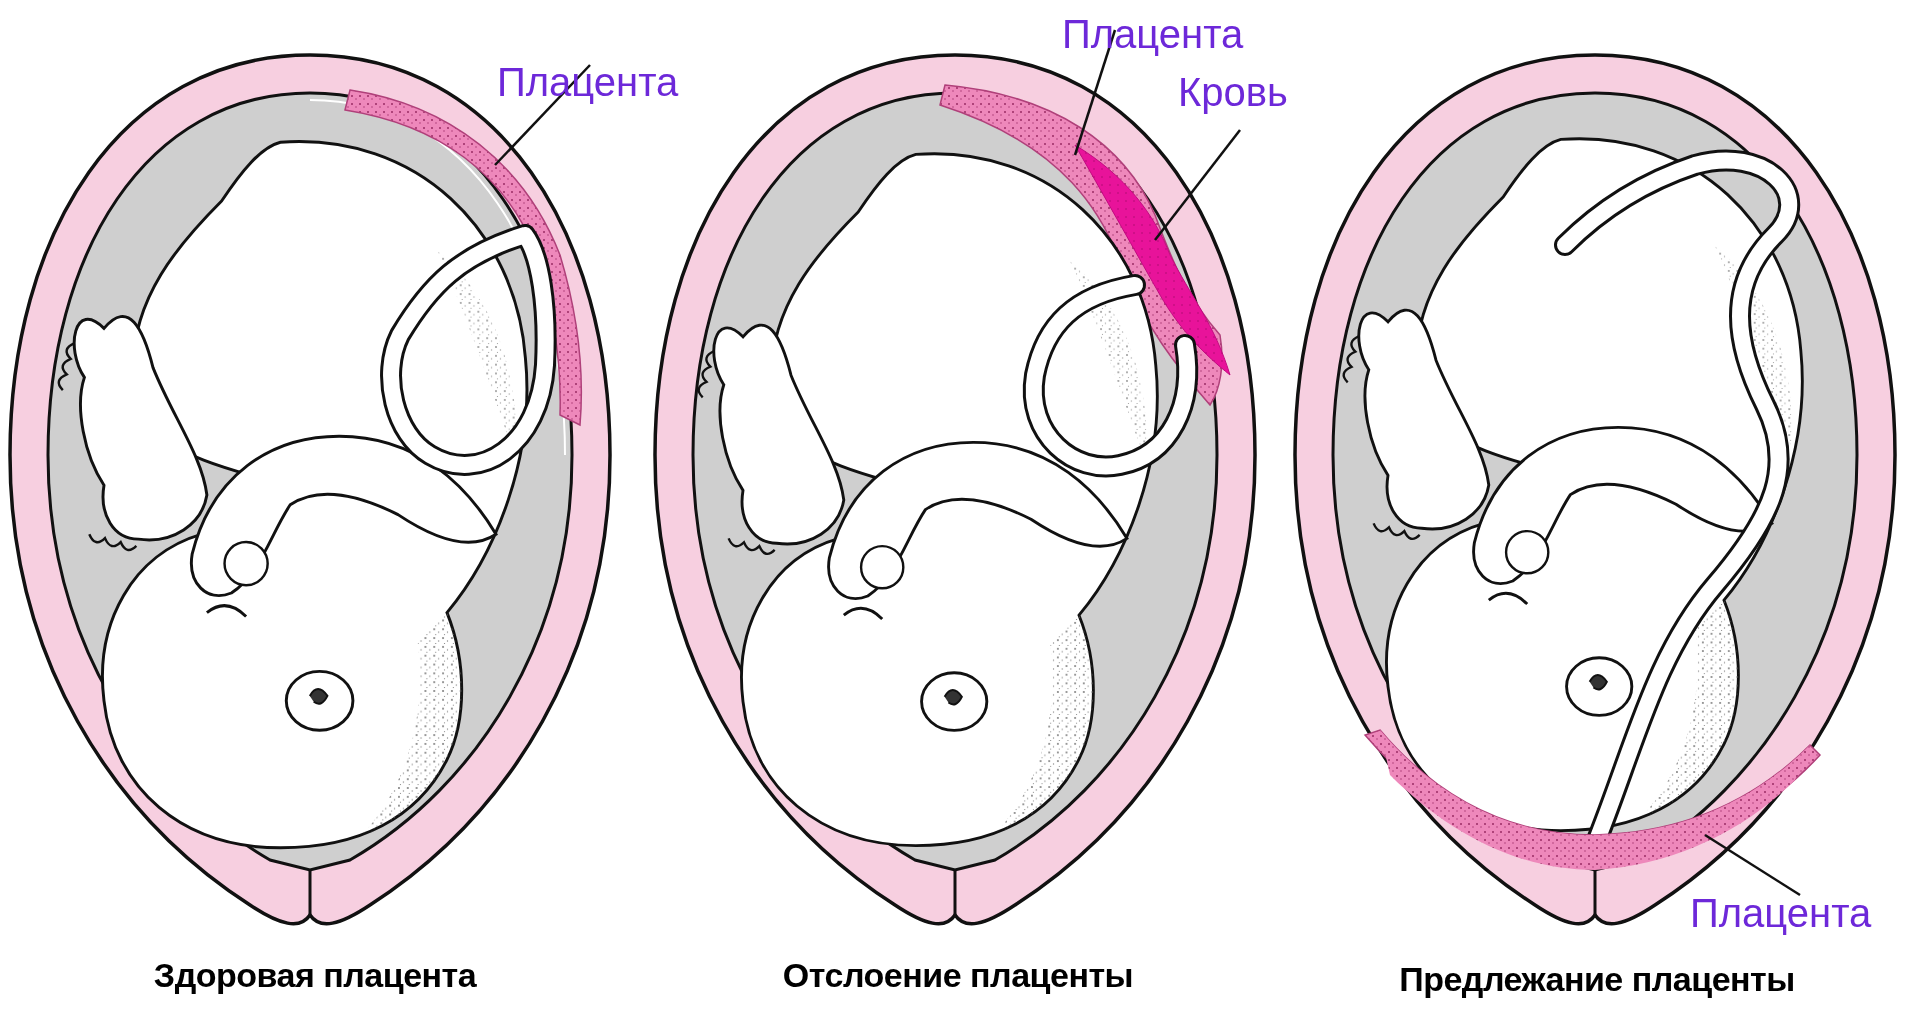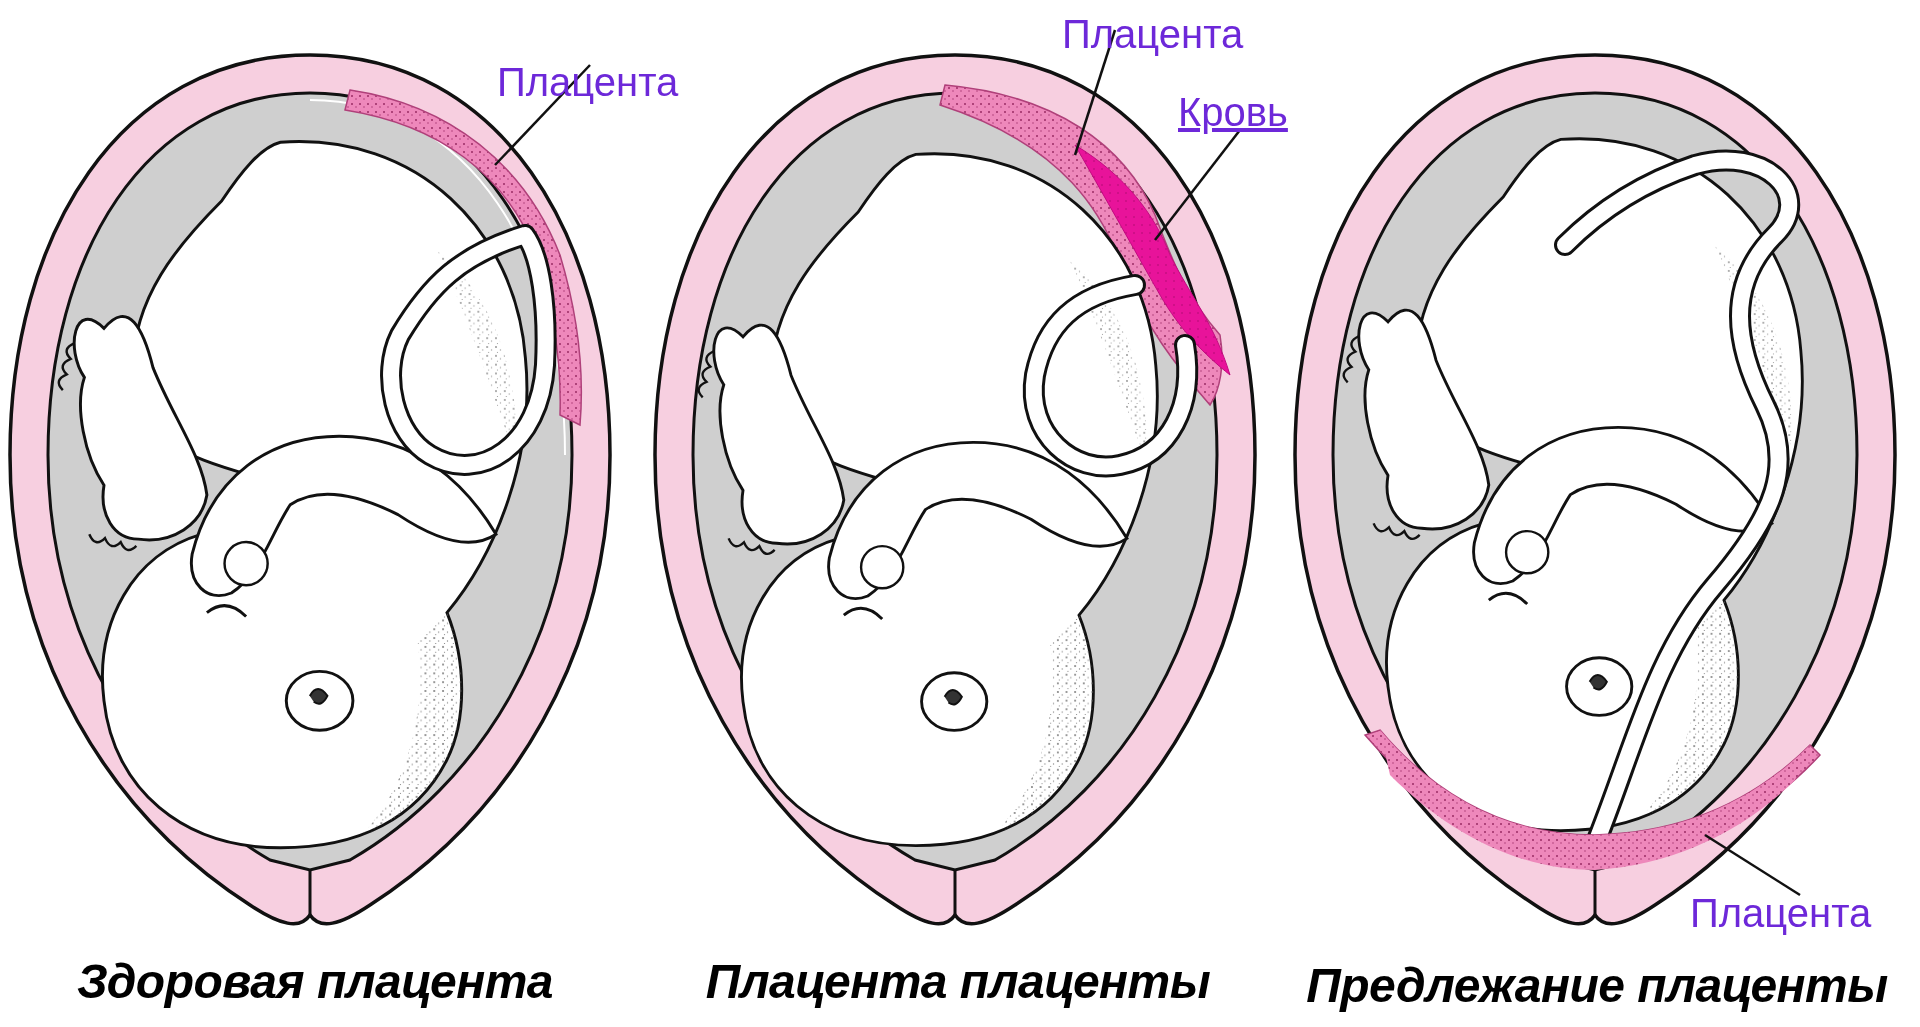--- a/index.html
+++ b/index.html
@@ -1,20 +1,20 @@
 <!DOCTYPE html>
 <html><head>
   <meta charset="utf-8">
   <style>
     html, body { margin:0; padding:0; background:#ffffff; }
     body { width:1920px; height:1027px; position:relative; overflow:hidden; font-family:"Liberation Sans", sans-serif; }
     .stage { position:absolute; left:0; top:0; width:1920px; height:1027px; }
     svg.art { position:absolute; left:0; top:0; }
     .label { position:absolute; font-family:"Liberation Sans", sans-serif; font-size:40px; color:#6d28d9; white-space:nowrap; line-height:1; }
-    .caption { position:absolute; font-family:"Liberation Sans", sans-serif; font-weight:bold; font-size:48px; color:#000; white-space:nowrap; line-height:1; transform:translateX(-50%); letter-spacing:-0.5px;font-style:italic; }
+    .caption { position:absolute; font-family:"Liberation Sans", sans-serif; font-weight:bold; font-size:34px; color:#000; white-space:nowrap; line-height:1; transform:translateX(-50%); letter-spacing:-0.5px; }
   </style>
 </head>
 <body>
 
 <div class="stage">
 
   <svg class="art" width="1920" height="1027" viewBox="0 0 1920 1027">
     <defs>
       <pattern id="stip" width="9" height="9" patternUnits="userSpaceOnUse">
         <circle cx="2" cy="2" r="0.9" fill="#555"></circle>
@@ -106,19 +106,19 @@
       <path d="M -230,250 C -170,320 -90,370 0,372 C 90,372 170,330 225,270 L 215,260 C 160,315 90,348 0,350 C -90,350 -160,310 -215,245 Z" fill="url(#plac)" stroke="#b0407a" stroke-width="1.5"></path>
       <path d="M -215,245 C -160,310 -90,350 0,350 C 90,348 160,315 215,260 L 200,295 C 150,345 80,380 0,385 C -80,385 -150,345 -205,290 Z" fill="url(#plac)"></path>
       <line x1="0" y1="385" x2="0" y2="432" stroke="#111" stroke-width="3"></line>
 
       <line x1="110" y1="350" x2="205" y2="410" stroke="#111" stroke-width="2.5"></line>
     </g>
   </svg>
 
   <div class="label" style="left:497px; top:62px;">Плацента</div>
   <div class="label" style="left:1062px; top:14px;">Плацента</div>
-  <div class="label" style="left:1178px; top:92px;text-decoration:underline;">Кровь</div>
+  <div class="label" style="left:1178px; top:72px;">Кровь</div>
   <div class="label" style="left:1690px; top:893px;">Плацента</div>
 
   <div class="caption" style="left:315px; top:958px;">Здоровая плацента</div>
-  <div class="caption" style="left:958px; top:958px;">Плацента плаценты</div>
+  <div class="caption" style="left:958px; top:958px;">Отслоение плаценты</div>
   <div class="caption" style="left:1597px; top:962px;">Предлежание плаценты</div>
 </div>
 
 </body></html>

